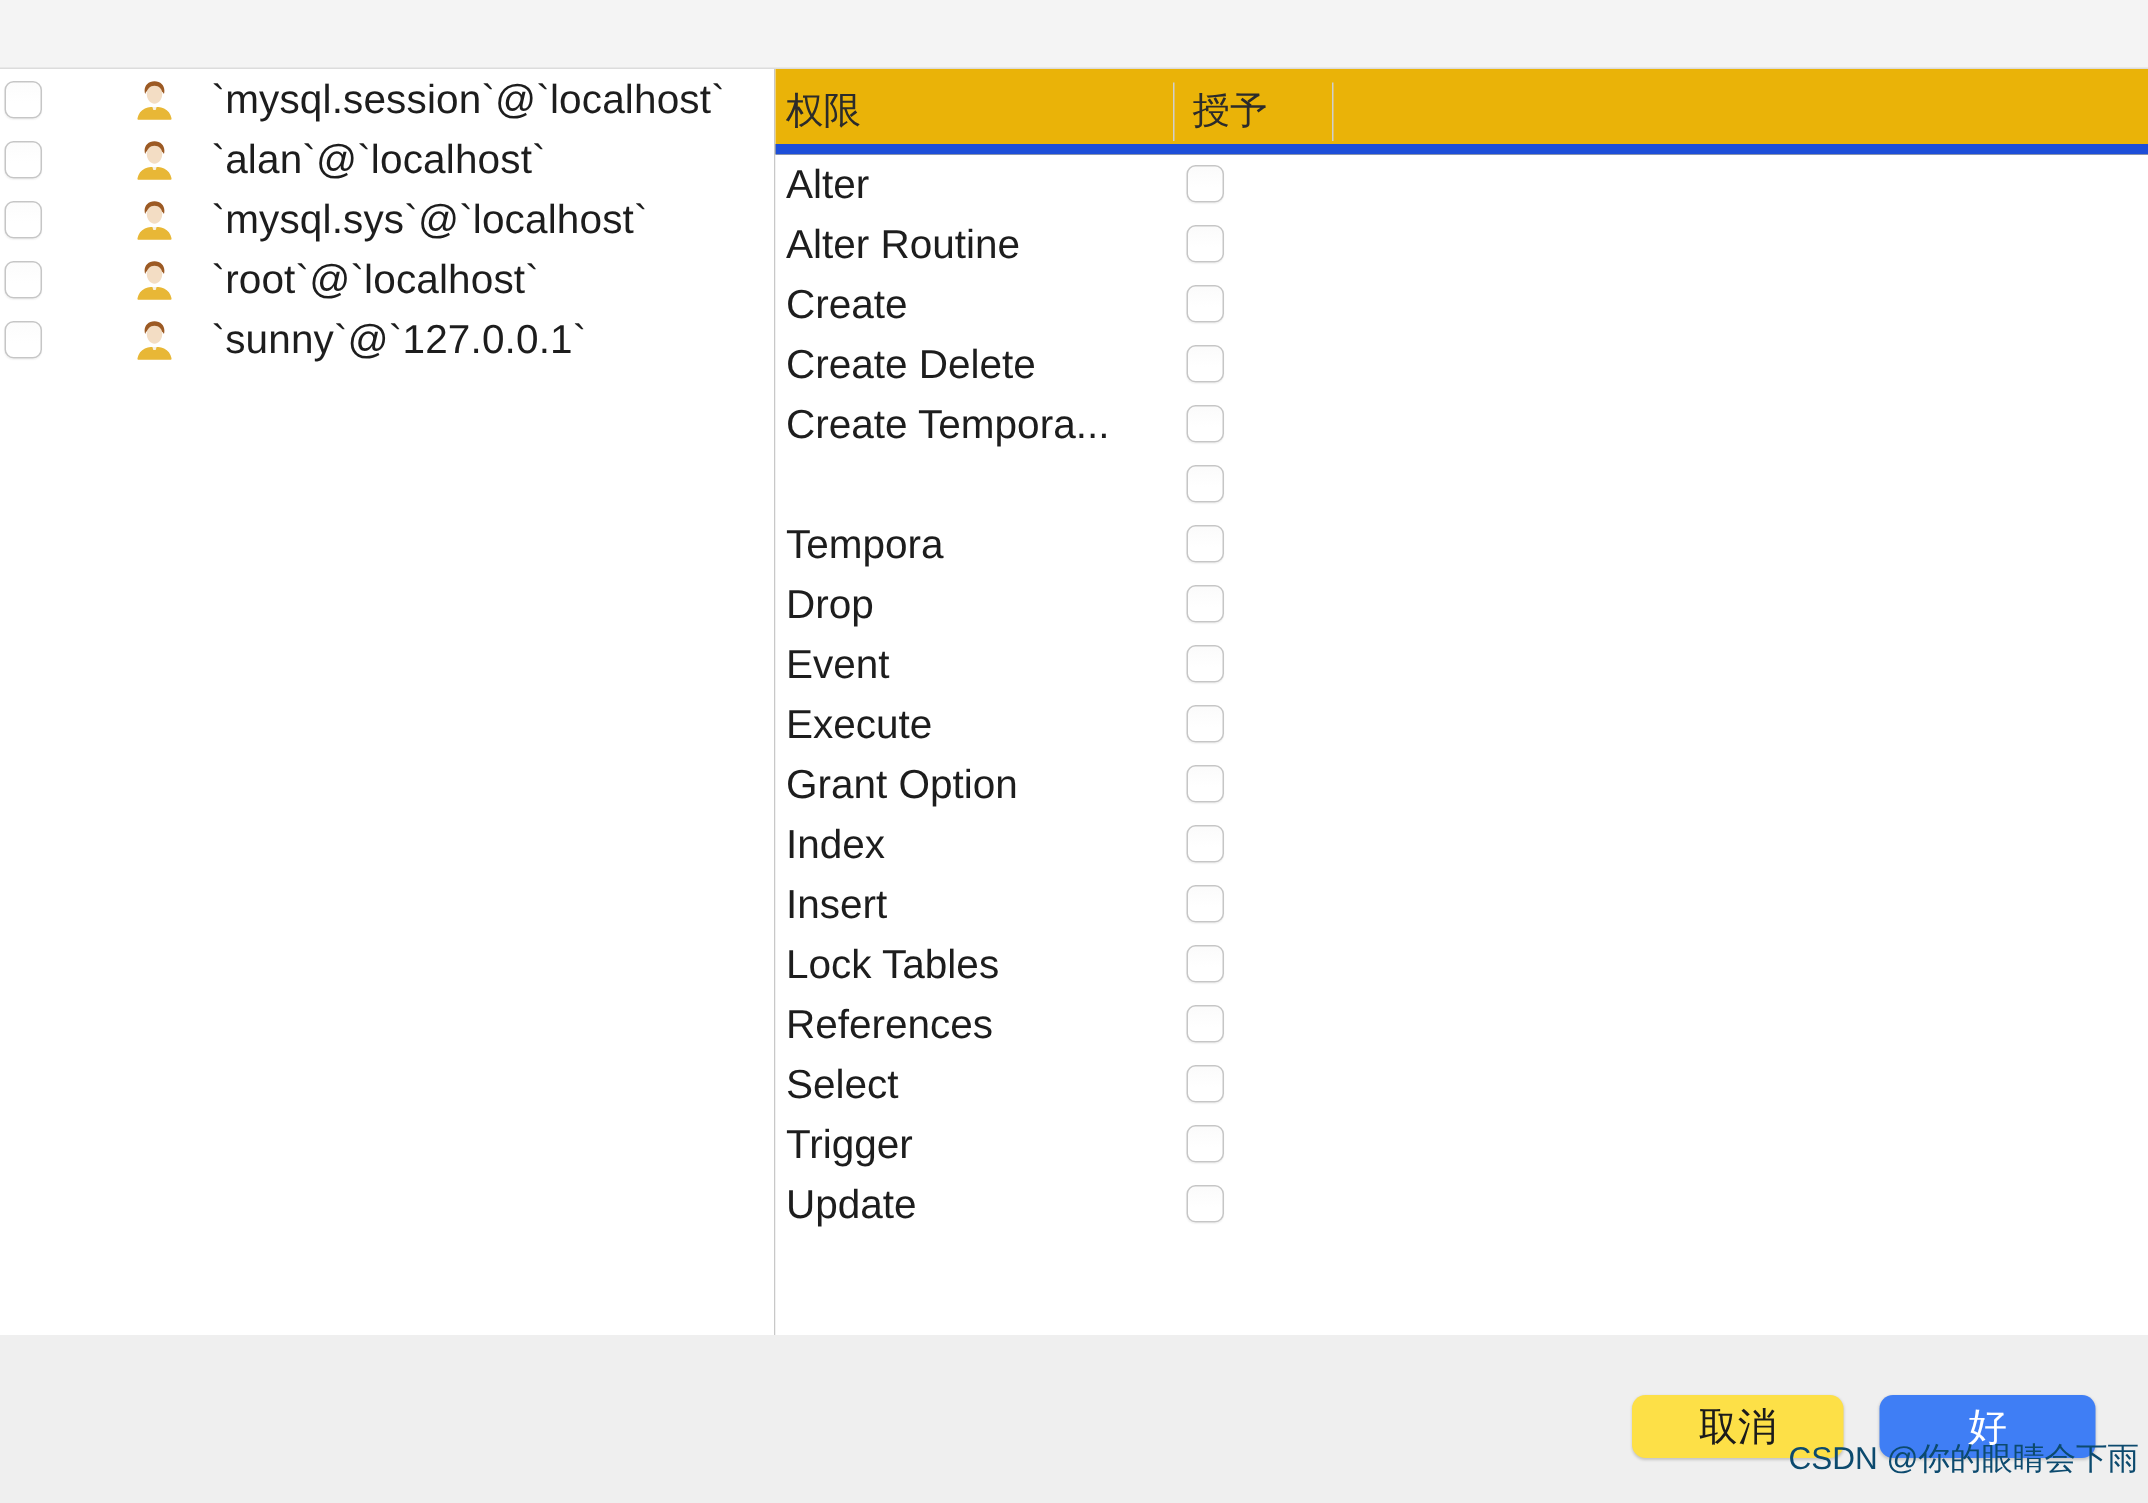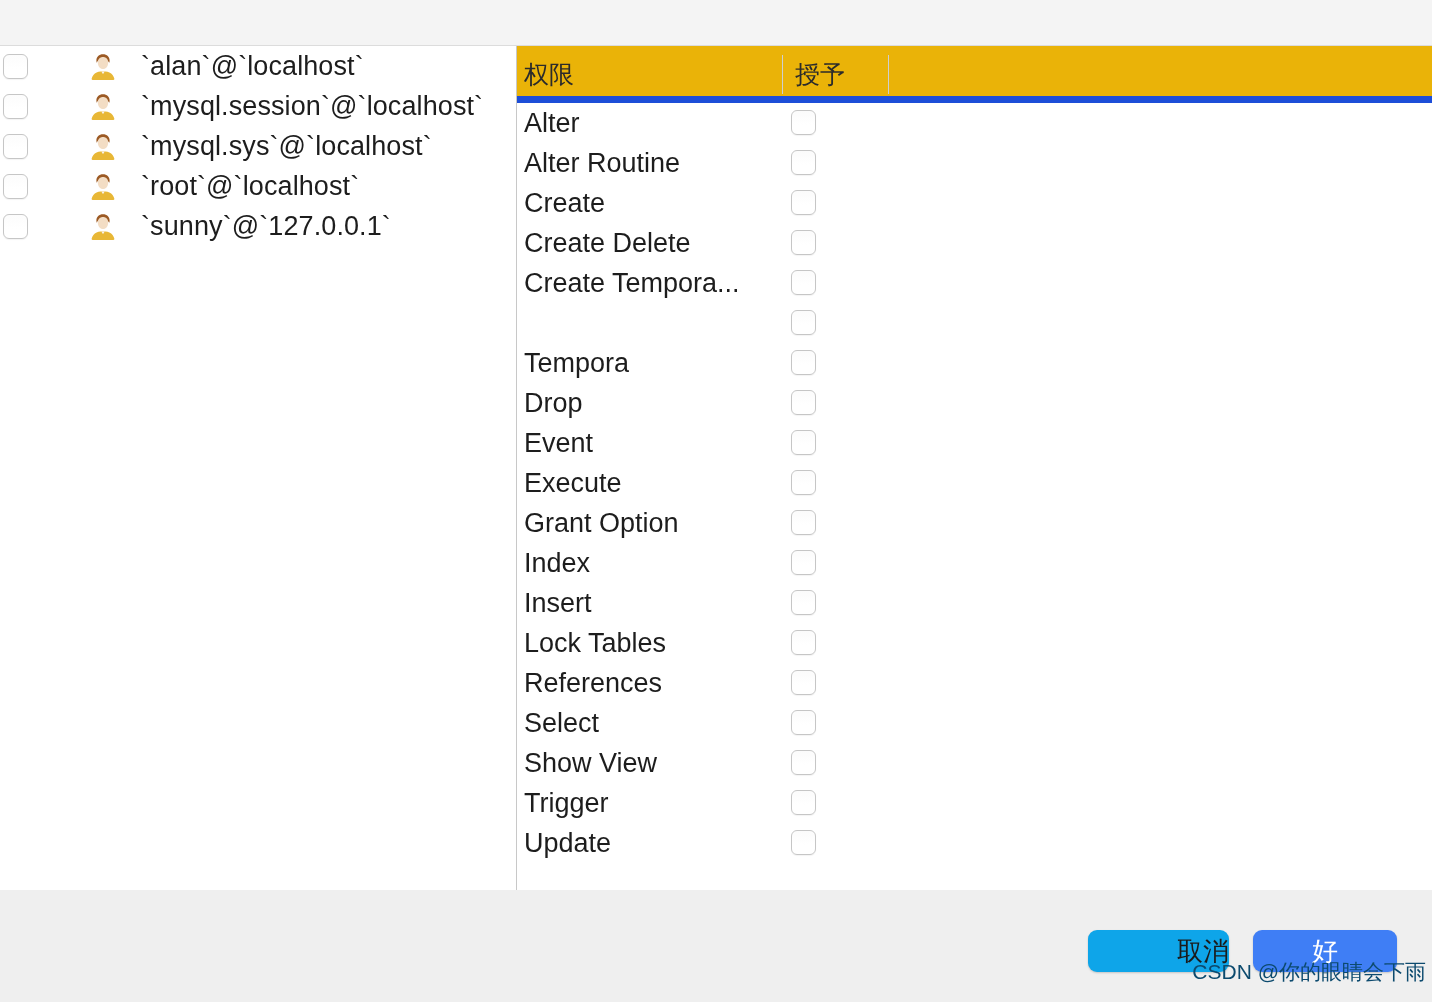--- a/index.html
+++ b/index.html
@@ -154,24 +154,23 @@
     font-size: 26px;
     line-height: 40px;
     text-align: center;
     border: none;
     cursor: pointer;
     font-family: "Liberation Sans", "DejaVu Sans", sans-serif;
   }
   .btn-cancel {
     left: 1088px; top: 40px;
     width: 141px;
-    background: #0ea5e9;
+    background: #fde047;
     color: #1b1b1b;
     box-shadow: 0 1px 2px rgba(0,0,0,0.18);
-    text-align: right;
   }
   .btn-ok {
     left: 1253px; top: 40px;
     width: 144px;
     background: #3f7ef5;
     color: #ffffff;
     box-shadow: 0 1px 2px rgba(0,0,0,0.18);
   }
   .watermark {
     position: absolute;
@@ -193,31 +192,31 @@
     <div class="user-pane">
       <div id="user-rows">
           <div class="user-row">
             <div class="user-check"></div>
             <div class="user-avatar"><svg viewBox="0 0 30 30" width="30" height="30">
                 <path d="M15 2.2c-4.0 0-6.6 2.7-6.6 6.2 0 0.9 0.15 1.7 0.4 2.3 0.5-1.6 1.6-2.6 3.2-3.0 1.9-0.5 4.9-0.5 6.6 0.5 1.4 0.8 2.3 1.6 2.7 2.5 0.2-0.6 0.3-1.4 0.3-2.3 0-3.5-2.6-6.2-6.6-6.2z" fill="#9c5a24"></path>
                 <path d="M15 5.1c-3.0 0-5.2 2.2-5.2 5.4 0 3.6 2.3 6.6 5.2 6.6s5.2-3.0 5.2-6.6c0-3.2-2.2-5.4-5.2-5.4z" fill="#f3ddc4"></path>
                 <path d="M8.6 20.4c-2.6 1.2-4.3 3.5-4.9 6.2-0.2 0.9 0.1 1.3 0.9 1.3h20.8c0.8 0 1.1-0.4 0.9-1.3-0.6-2.7-2.3-5.0-4.9-6.2-1.2-0.6-2.6-0.9-3.9-1.0h-5.0c-1.3 0.1-2.7 0.4-3.9 1.0z" fill="#e8b736"></path>
                 <path d="M13.6 19.4h2.8l-0.6 2.0h-1.6z" fill="#f7f0e2"></path>
               </svg></div>
+            <div class="user-label">`mysql.session`@`localhost`</div>
+          </div>
+          <div class="user-row">
+            <div class="user-check"></div>
+            <div class="user-avatar"><svg viewBox="0 0 30 30" width="30" height="30">
+                <path d="M15 2.2c-4.0 0-6.6 2.7-6.6 6.2 0 0.9 0.15 1.7 0.4 2.3 0.5-1.6 1.6-2.6 3.2-3.0 1.9-0.5 4.9-0.5 6.6 0.5 1.4 0.8 2.3 1.6 2.7 2.5 0.2-0.6 0.3-1.4 0.3-2.3 0-3.5-2.6-6.2-6.6-6.2z" fill="#9c5a24"></path>
+                <path d="M15 5.1c-3.0 0-5.2 2.2-5.2 5.4 0 3.6 2.3 6.6 5.2 6.6s5.2-3.0 5.2-6.6c0-3.2-2.2-5.4-5.2-5.4z" fill="#f3ddc4"></path>
+                <path d="M8.6 20.4c-2.6 1.2-4.3 3.5-4.9 6.2-0.2 0.9 0.1 1.3 0.9 1.3h20.8c0.8 0 1.1-0.4 0.9-1.3-0.6-2.7-2.3-5.0-4.9-6.2-1.2-0.6-2.6-0.9-3.9-1.0h-5.0c-1.3 0.1-2.7 0.4-3.9 1.0z" fill="#e8b736"></path>
+                <path d="M13.6 19.4h2.8l-0.6 2.0h-1.6z" fill="#f7f0e2"></path>
+              </svg></div>
             <div class="user-label">`alan`@`localhost`</div>
-          </div>
-          <div class="user-row">
-            <div class="user-check"></div>
-            <div class="user-avatar"><svg viewBox="0 0 30 30" width="30" height="30">
-                <path d="M15 2.2c-4.0 0-6.6 2.7-6.6 6.2 0 0.9 0.15 1.7 0.4 2.3 0.5-1.6 1.6-2.6 3.2-3.0 1.9-0.5 4.9-0.5 6.6 0.5 1.4 0.8 2.3 1.6 2.7 2.5 0.2-0.6 0.3-1.4 0.3-2.3 0-3.5-2.6-6.2-6.6-6.2z" fill="#9c5a24"></path>
-                <path d="M15 5.1c-3.0 0-5.2 2.2-5.2 5.4 0 3.6 2.3 6.6 5.2 6.6s5.2-3.0 5.2-6.6c0-3.2-2.2-5.4-5.2-5.4z" fill="#f3ddc4"></path>
-                <path d="M8.6 20.4c-2.6 1.2-4.3 3.5-4.9 6.2-0.2 0.9 0.1 1.3 0.9 1.3h20.8c0.8 0 1.1-0.4 0.9-1.3-0.6-2.7-2.3-5.0-4.9-6.2-1.2-0.6-2.6-0.9-3.9-1.0h-5.0c-1.3 0.1-2.7 0.4-3.9 1.0z" fill="#e8b736"></path>
-                <path d="M13.6 19.4h2.8l-0.6 2.0h-1.6z" fill="#f7f0e2"></path>
-              </svg></div>
-            <div class="user-label">`mysql.session`@`localhost`</div>
           </div>
           <div class="user-row">
             <div class="user-check"></div>
             <div class="user-avatar"><svg viewBox="0 0 30 30" width="30" height="30">
                 <path d="M15 2.2c-4.0 0-6.6 2.7-6.6 6.2 0 0.9 0.15 1.7 0.4 2.3 0.5-1.6 1.6-2.6 3.2-3.0 1.9-0.5 4.9-0.5 6.6 0.5 1.4 0.8 2.3 1.6 2.7 2.5 0.2-0.6 0.3-1.4 0.3-2.3 0-3.5-2.6-6.2-6.6-6.2z" fill="#9c5a24"></path>
                 <path d="M15 5.1c-3.0 0-5.2 2.2-5.2 5.4 0 3.6 2.3 6.6 5.2 6.6s5.2-3.0 5.2-6.6c0-3.2-2.2-5.4-5.2-5.4z" fill="#f3ddc4"></path>
                 <path d="M8.6 20.4c-2.6 1.2-4.3 3.5-4.9 6.2-0.2 0.9 0.1 1.3 0.9 1.3h20.8c0.8 0 1.1-0.4 0.9-1.3-0.6-2.7-2.3-5.0-4.9-6.2-1.2-0.6-2.6-0.9-3.9-1.0h-5.0c-1.3 0.1-2.7 0.4-3.9 1.0z" fill="#e8b736"></path>
                 <path d="M13.6 19.4h2.8l-0.6 2.0h-1.6z" fill="#f7f0e2"></path>
               </svg></div>
             <div class="user-label">`mysql.sys`@`localhost`</div>
@@ -312,24 +311,20 @@
           </div>
           <div class="perm-row">
             <div class="perm-name">References</div>
             <div class="perm-check"></div>
           </div>
           <div class="perm-row">
             <div class="perm-name">Select</div>
             <div class="perm-check"></div>
           </div>
           <div class="perm-row">
-            <div class="perm-name">Show View</div>
-            <div class="perm-check"></div>
-          </div>
-          <div class="perm-row">
             <div class="perm-name">Trigger</div>
             <div class="perm-check"></div>
           </div>
           <div class="perm-row">
             <div class="perm-name">Update</div>
             <div class="perm-check"></div>
           </div>
         </div>
     </div>
 

